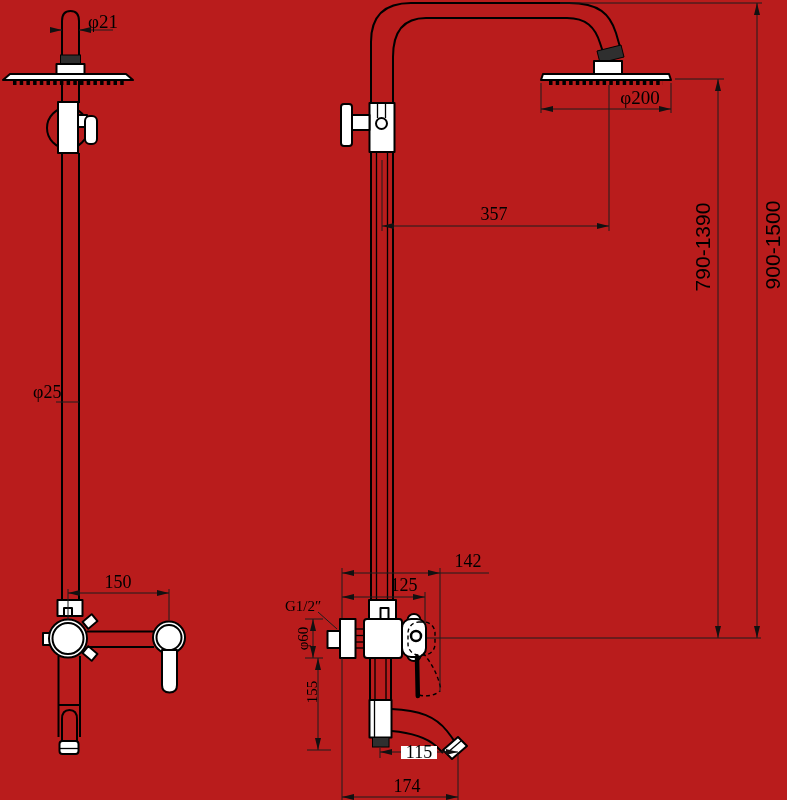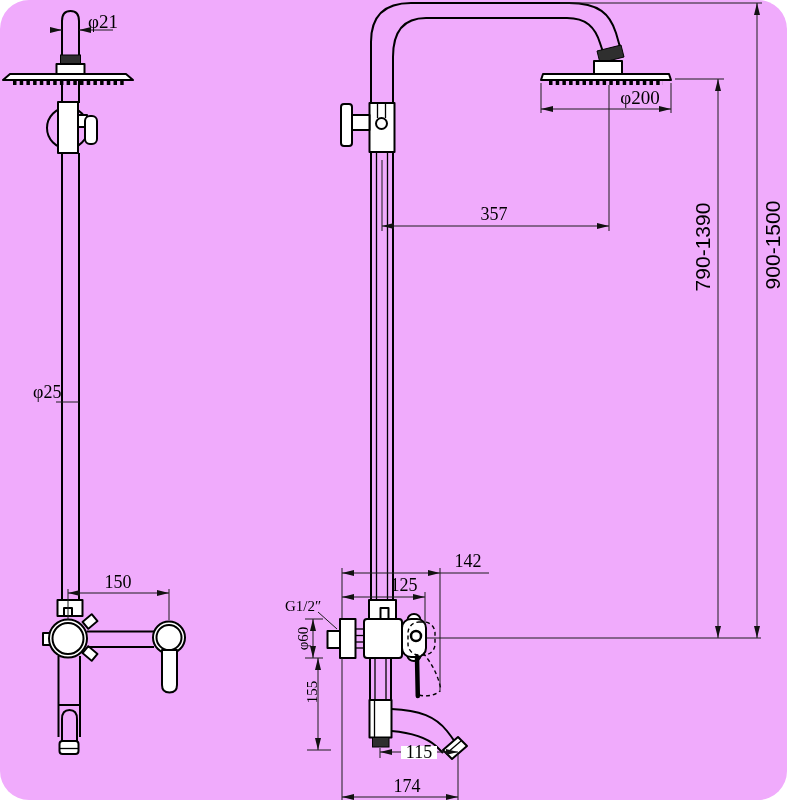--- a/index.html
+++ b/index.html
@@ -1,16 +1,16 @@
 <!DOCTYPE html>
 <html><head>
 <meta charset="utf-8">
 <style>
   html,body{margin:0;padding:0;background:#fff;}
-  .stage{width:787px;height:800px;background:#f0abfc;position:relative;overflow:hidden;border-radius:29px;}
+  .stage{width:787px;height:800px;background:#b91c1c;position:relative;overflow:hidden;}
   svg{display:block;}
   .o  {fill:none;stroke:#000;stroke-width:2;stroke-linejoin:round;stroke-linecap:butt;}
   .o2 {fill:none;stroke:#000;stroke-width:1.3;}
   .of {fill:#fff;stroke:#000;stroke-width:2;stroke-linejoin:round;}
   .dk {fill:#2f2f2f;stroke:#000;stroke-width:1;}
   .d  {fill:none;stroke:#1c1c1c;stroke-width:1;}
   .dash{fill:none;stroke:#000;stroke-width:1.4;stroke-dasharray:4 3;}
   .noz{stroke:#000;stroke-width:4;stroke-dasharray:3.5 3.2;fill:none;}
   text.ts  {font-family:"Liberation Serif","DejaVu Serif",serif;font-size:18px;fill:#000;}
   text.ts-lg{font-family:"Liberation Serif","DejaVu Serif",serif;font-size:19px;fill:#000;}

